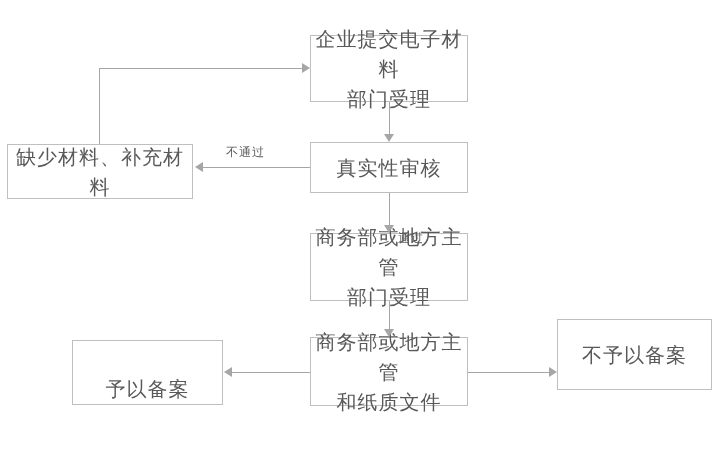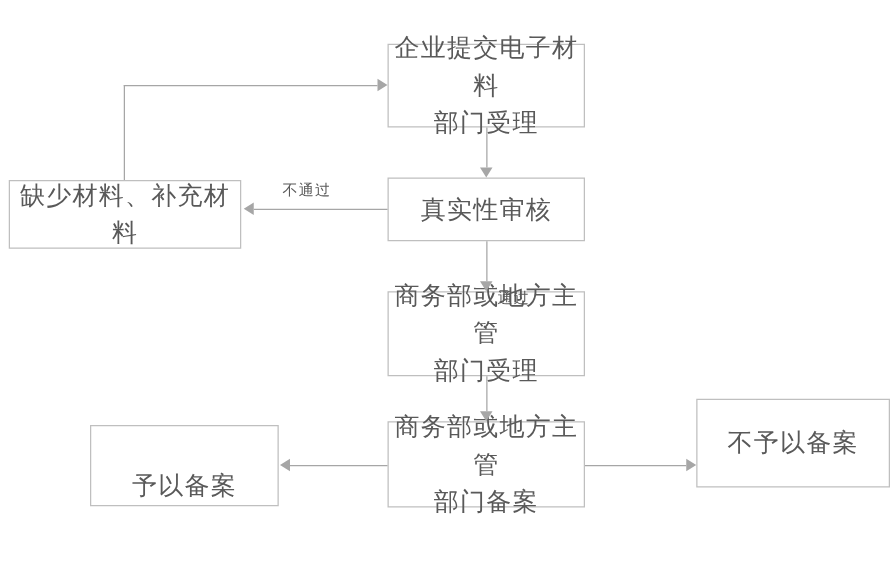--- a/index.html
+++ b/index.html
@@ -72,21 +72,21 @@
     <div>真实性审核</div>
   </div>
 
   <div class="node n-accept">
     <div>商务部或地方主管</div>
     <div>部门受理</div>
   </div>
 
   <div class="node n-filing">
     <div>商务部或地方主管</div>
-    <div>部门备案</div>
+    <div>和纸质文件</div>
   </div>
 
   <div class="node n-approved">
     <div>予以备案</div>
   </div>
 
   <div class="node n-rejected">
     <div>不予以备案</div>
   </div>
 

